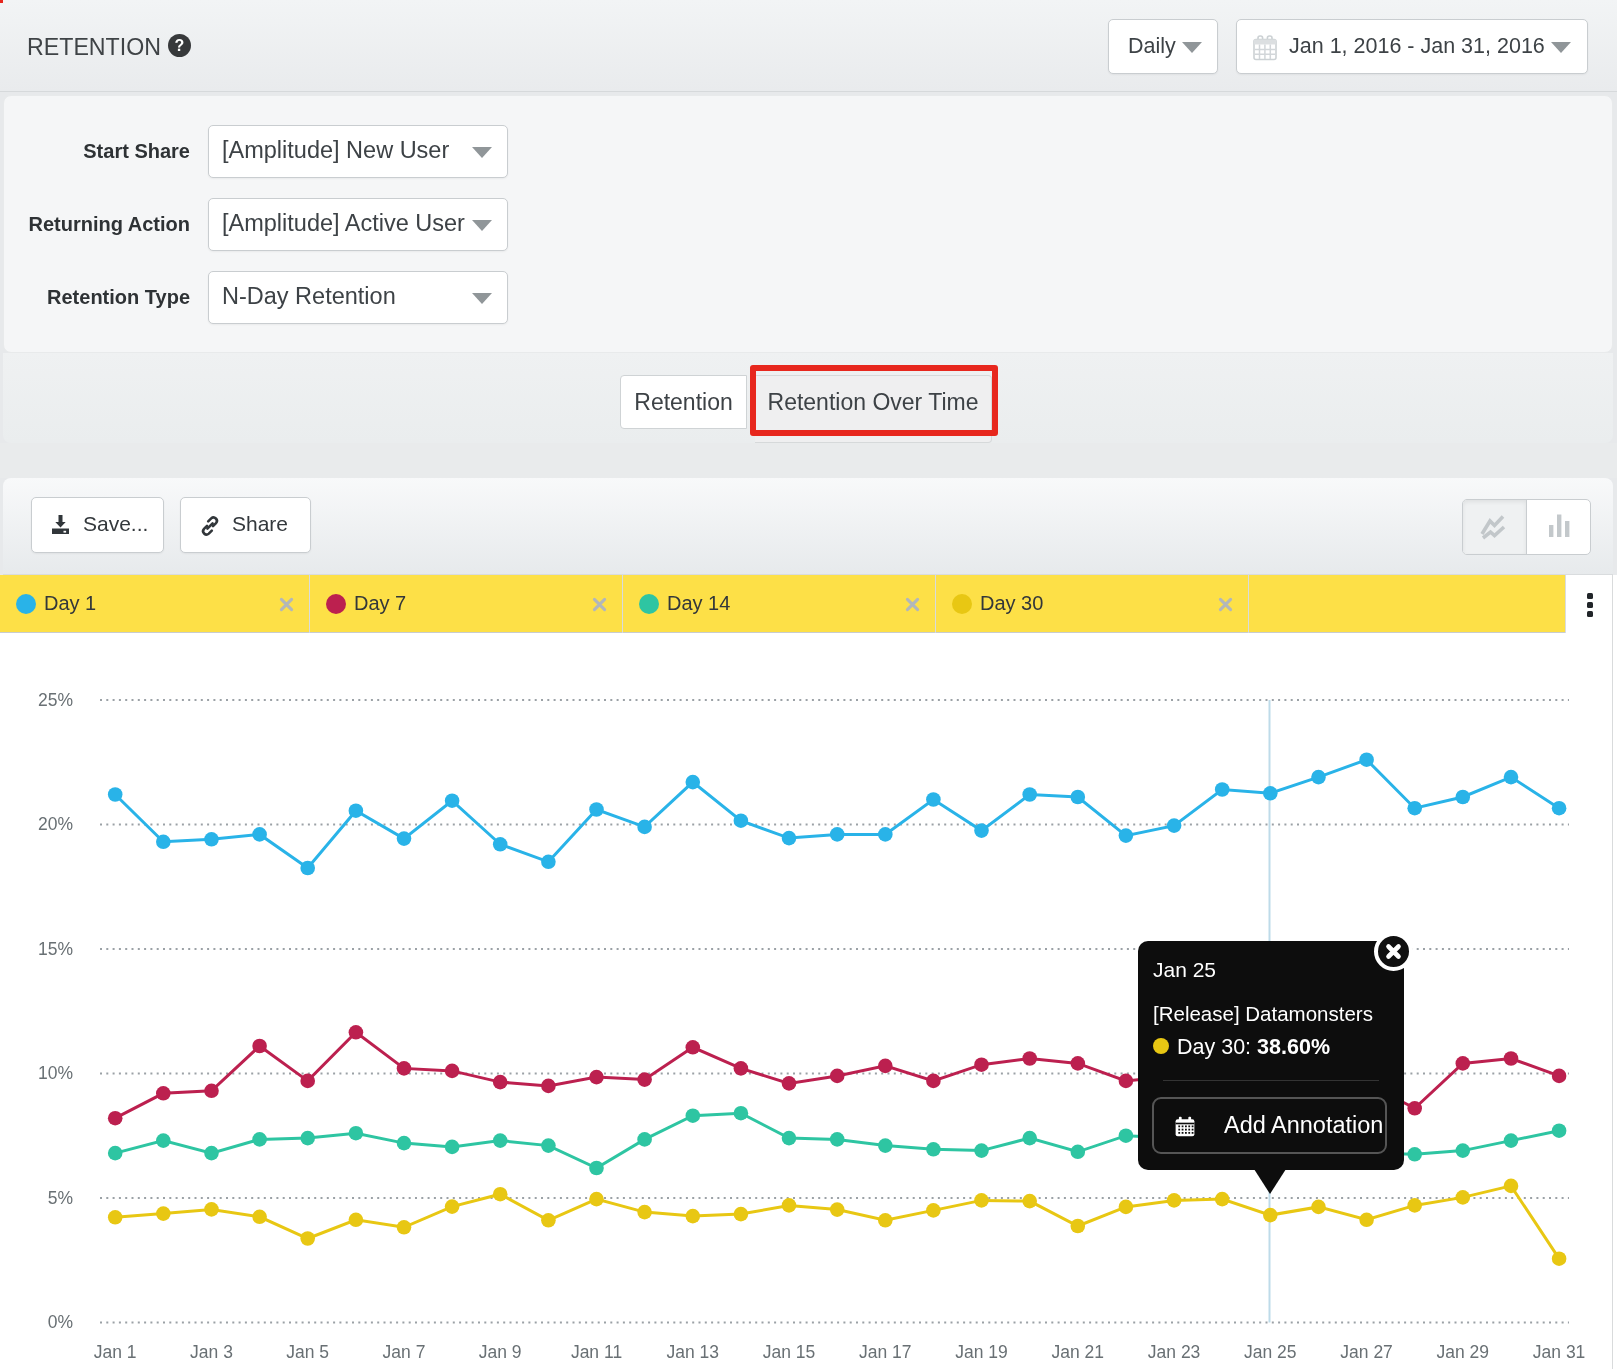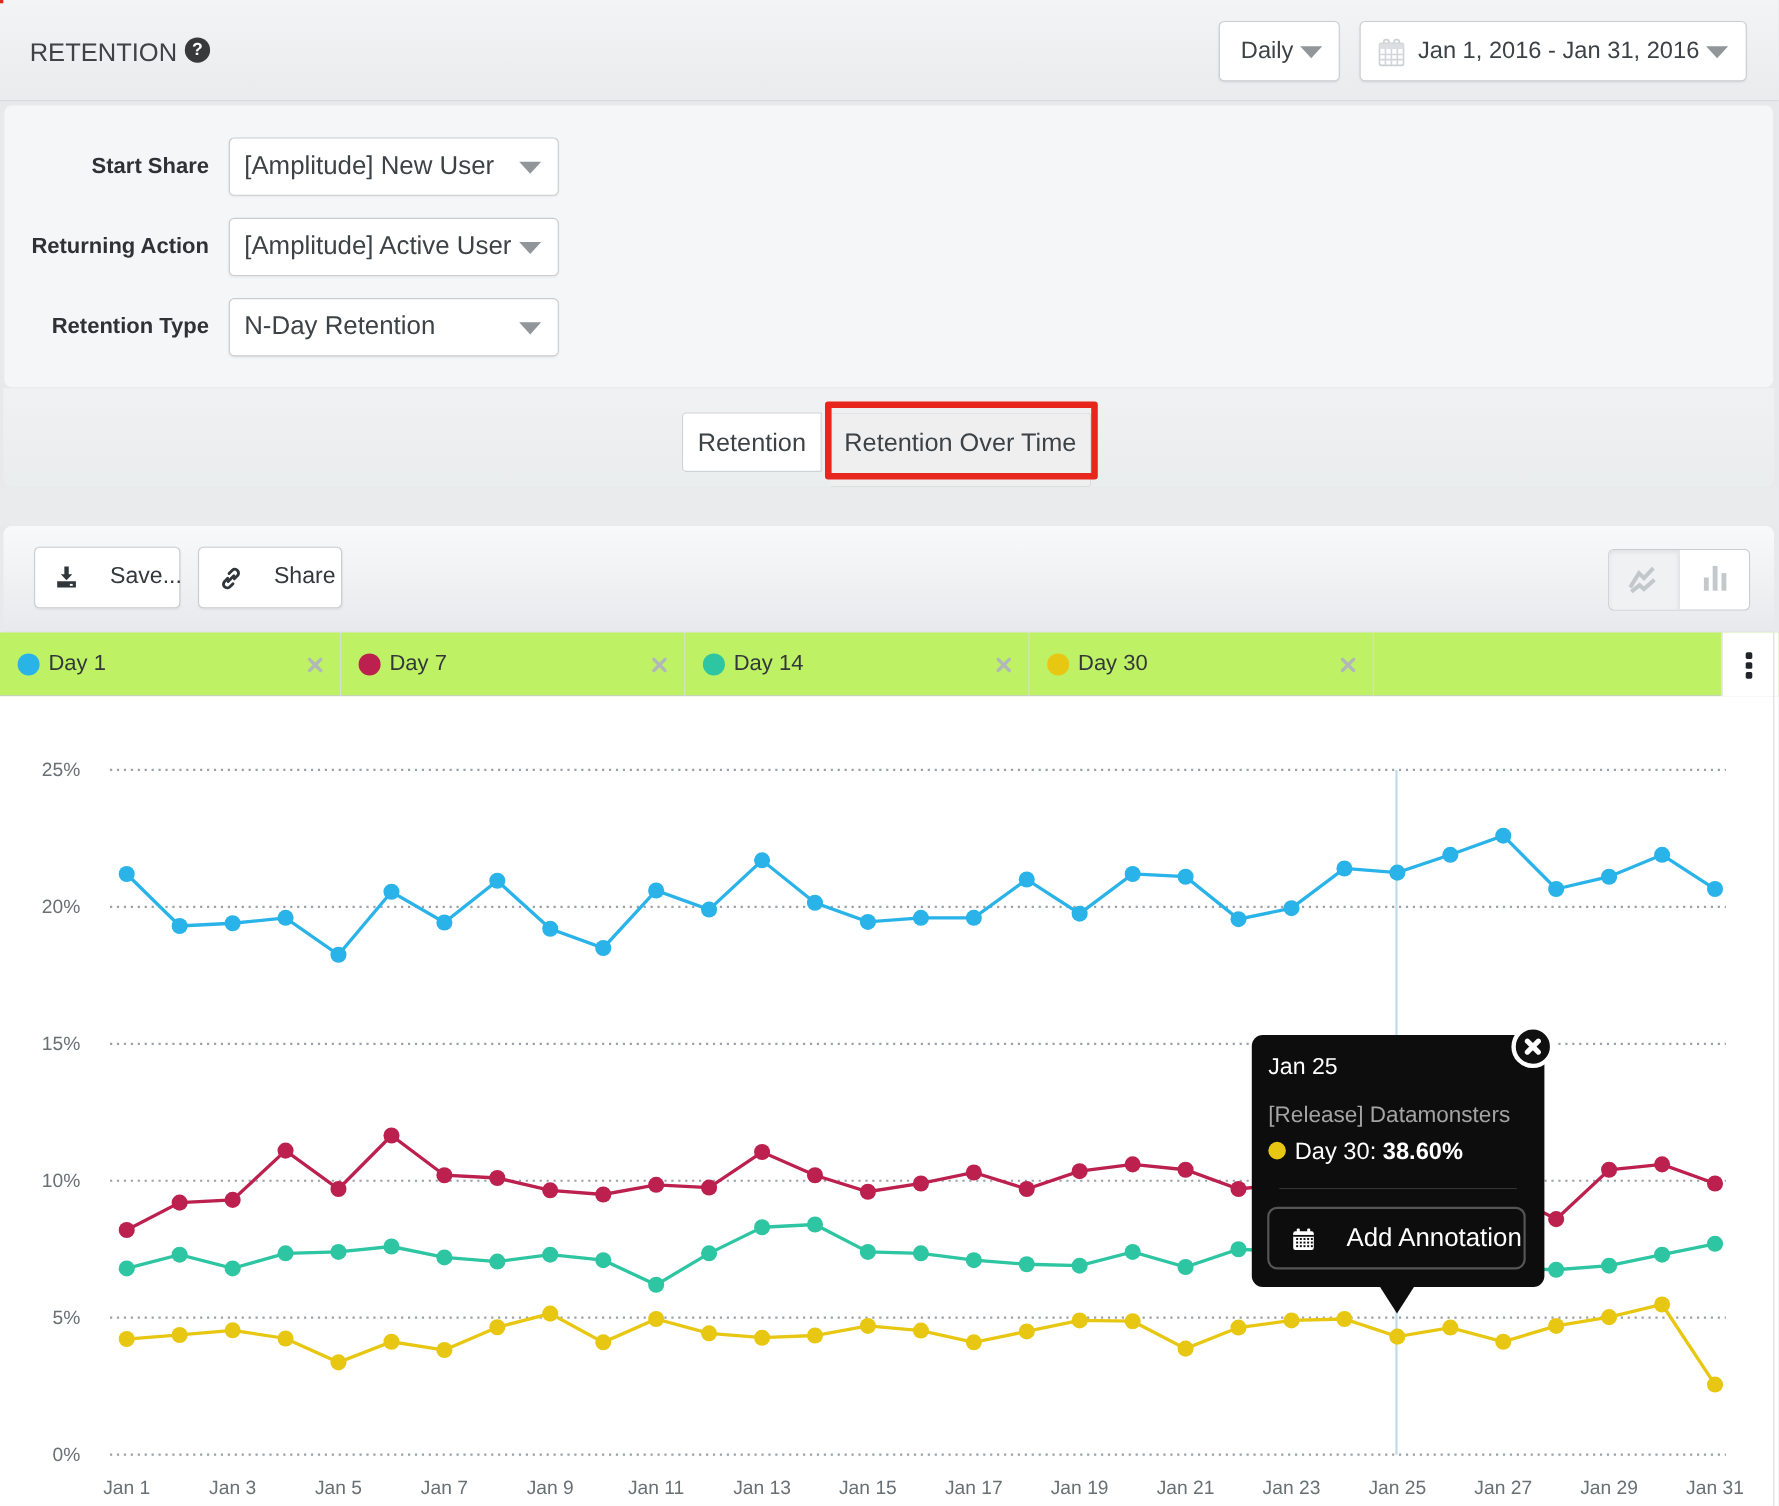--- a/index.html
+++ b/index.html
@@ -23,38 +23,38 @@
 .tabband { left:3px; top:353px; width:1610px; height:90px; background:linear-gradient(#eff1f2,#eaedee); border-radius:0 0 8px 8px; }
 .gutter { left:0; top:443px; width:1617px; height:35px; background:#e9ebec; }
 .tab1 { left:620px; top:375px; width:127px; height:54px; background:#fff; border:1px solid #cfd3d5; border-radius:4px 0 0 4px; font-size:23px; color:#3d4246; text-align:center; line-height:52px; }
 .tab2 { left:755px; top:375px; width:237px; height:68px; background:#efeff0; border:1px solid #d6d9da; border-left:none; border-radius:0 4px 4px 0; font-size:23px; color:#3d4246; text-align:center; line-height:52px; }
 .redrect { left:750px; top:365px; width:248px; height:71px; border:6px solid #e7271d; border-radius:3px; z-index:5; }
 .toolcard { left:3px; top:478px; width:1610px; height:97px; background:linear-gradient(#f8f9fa,#e7eaec); border-radius:8px 8px 0 0; border-bottom:1px solid #d9dcde; }
 .toolbtn { position:absolute; top:19px; height:56px; background:#fff; border:1px solid #c9cdd0; border-radius:5px; font-size:21px; color:#33383c; box-shadow:0 1px 2px rgba(0,0,0,.05); }
 .savebtn { left:28px; width:133px; }
 .sharebtn { left:177px; width:131px; }
 .toolbtn svg { position:absolute; left:17px; top:16px; }
-.toolbtn .t { position:absolute; left:68px; top:14px; }
+.toolbtn .t { position:absolute; left:51px; top:14px; }
 .seg { position:absolute; left:1459px; top:21px; width:129px; height:56px; border:1px solid #c9cdd0; border-radius:5px; background:#fff; }
 .segl { position:absolute; left:0; top:0; width:64px; height:54px; background:#eff1f2; border-right:1px solid #c9cdd0; border-radius:4px 0 0 4px; box-shadow:inset 0 2px 4px rgba(0,0,0,.07); }
 .segl svg { position:absolute; left:16px; top:14px; }
 .segr { position:absolute; right:0; top:0; width:64px; height:54px; }
 .segr svg { position:absolute; left:21px; top:14px; }
-.legend { left:0; top:575px; width:1617px; height:58px; background:#bef264; border-bottom:1px solid #c8cccf; }
+.legend { left:0; top:575px; width:1617px; height:58px; background:#fde047; border-bottom:1px solid #c8cccf; }
 .ltab { position:absolute; top:0; height:58px; border-right:1px solid #d8dbdd; }
 .ldot { position:absolute; left:16px; top:19px; width:20px; height:20px; border-radius:50%; }
 .ltxt { position:absolute; left:44px; top:17px; font-size:20px; color:#33373a; }
 .lx { position:absolute; right:15px; top:22px; }
 .lcell { position:absolute; left:1565px; top:0; width:52px; height:58px; background:#fff; border-left:1px solid #d9dcde; }
 .ldots span { position:absolute; left:1587px; width:6px; height:6px; background:#212529; border-radius:1.5px; }
 .chart { left:0; top:633px; width:1617px; height:736px; background:#fff; }
 .tooltip { left:1138px; top:941px; width:266px; height:229px; background:#0d0d0d; border-radius:10px; z-index:10; color:#fff; }
 .tt-tail { position:absolute; left:116px; top:228px; width:0; height:0; border-left:16.5px solid transparent; border-right:16.5px solid transparent; border-top:25px solid #0d0d0d; }
 .tt-date { position:absolute; left:15px; top:17px; font-size:21px; }
-.tt-rel { position:absolute; left:15px; top:61px; font-size:20.5px; color:#a3a3a3; }
+.tt-rel { position:absolute; left:15px; top:61px; font-size:20.5px; color:#ffffff; }
 .tt-day { position:absolute; left:15px; top:94px; font-size:21.5px; }
 .tt-day .dot { display:inline-block; width:16px; height:16px; border-radius:50%; background:#e8c713; margin-right:8px; }
 .tt-sep { position:absolute; left:25px; top:139px; width:216px; height:1px; background:#343434; }
 .tt-btn { position:absolute; left:14px; top:156px; width:235px; height:57px; border:2px solid #555; border-radius:9px; }
 .tt-btn svg { position:absolute; left:20px; top:17px; }
 .tt-btn .t { position:absolute; left:54px; top:13px; font-size:23.5px;margin-left:16px; }
 .tt-close { position:absolute; left:1374px; top:932px; width:39px; height:39px; border-radius:50%; background:#101010; border:4px solid #fff; z-index:11; }
 .tt-close svg { position:absolute; left:9px; top:9px; }
 .redcorner { left:0; top:0; width:3px; height:3px; background:#e6261d; z-index:20; }
 </style></head>

